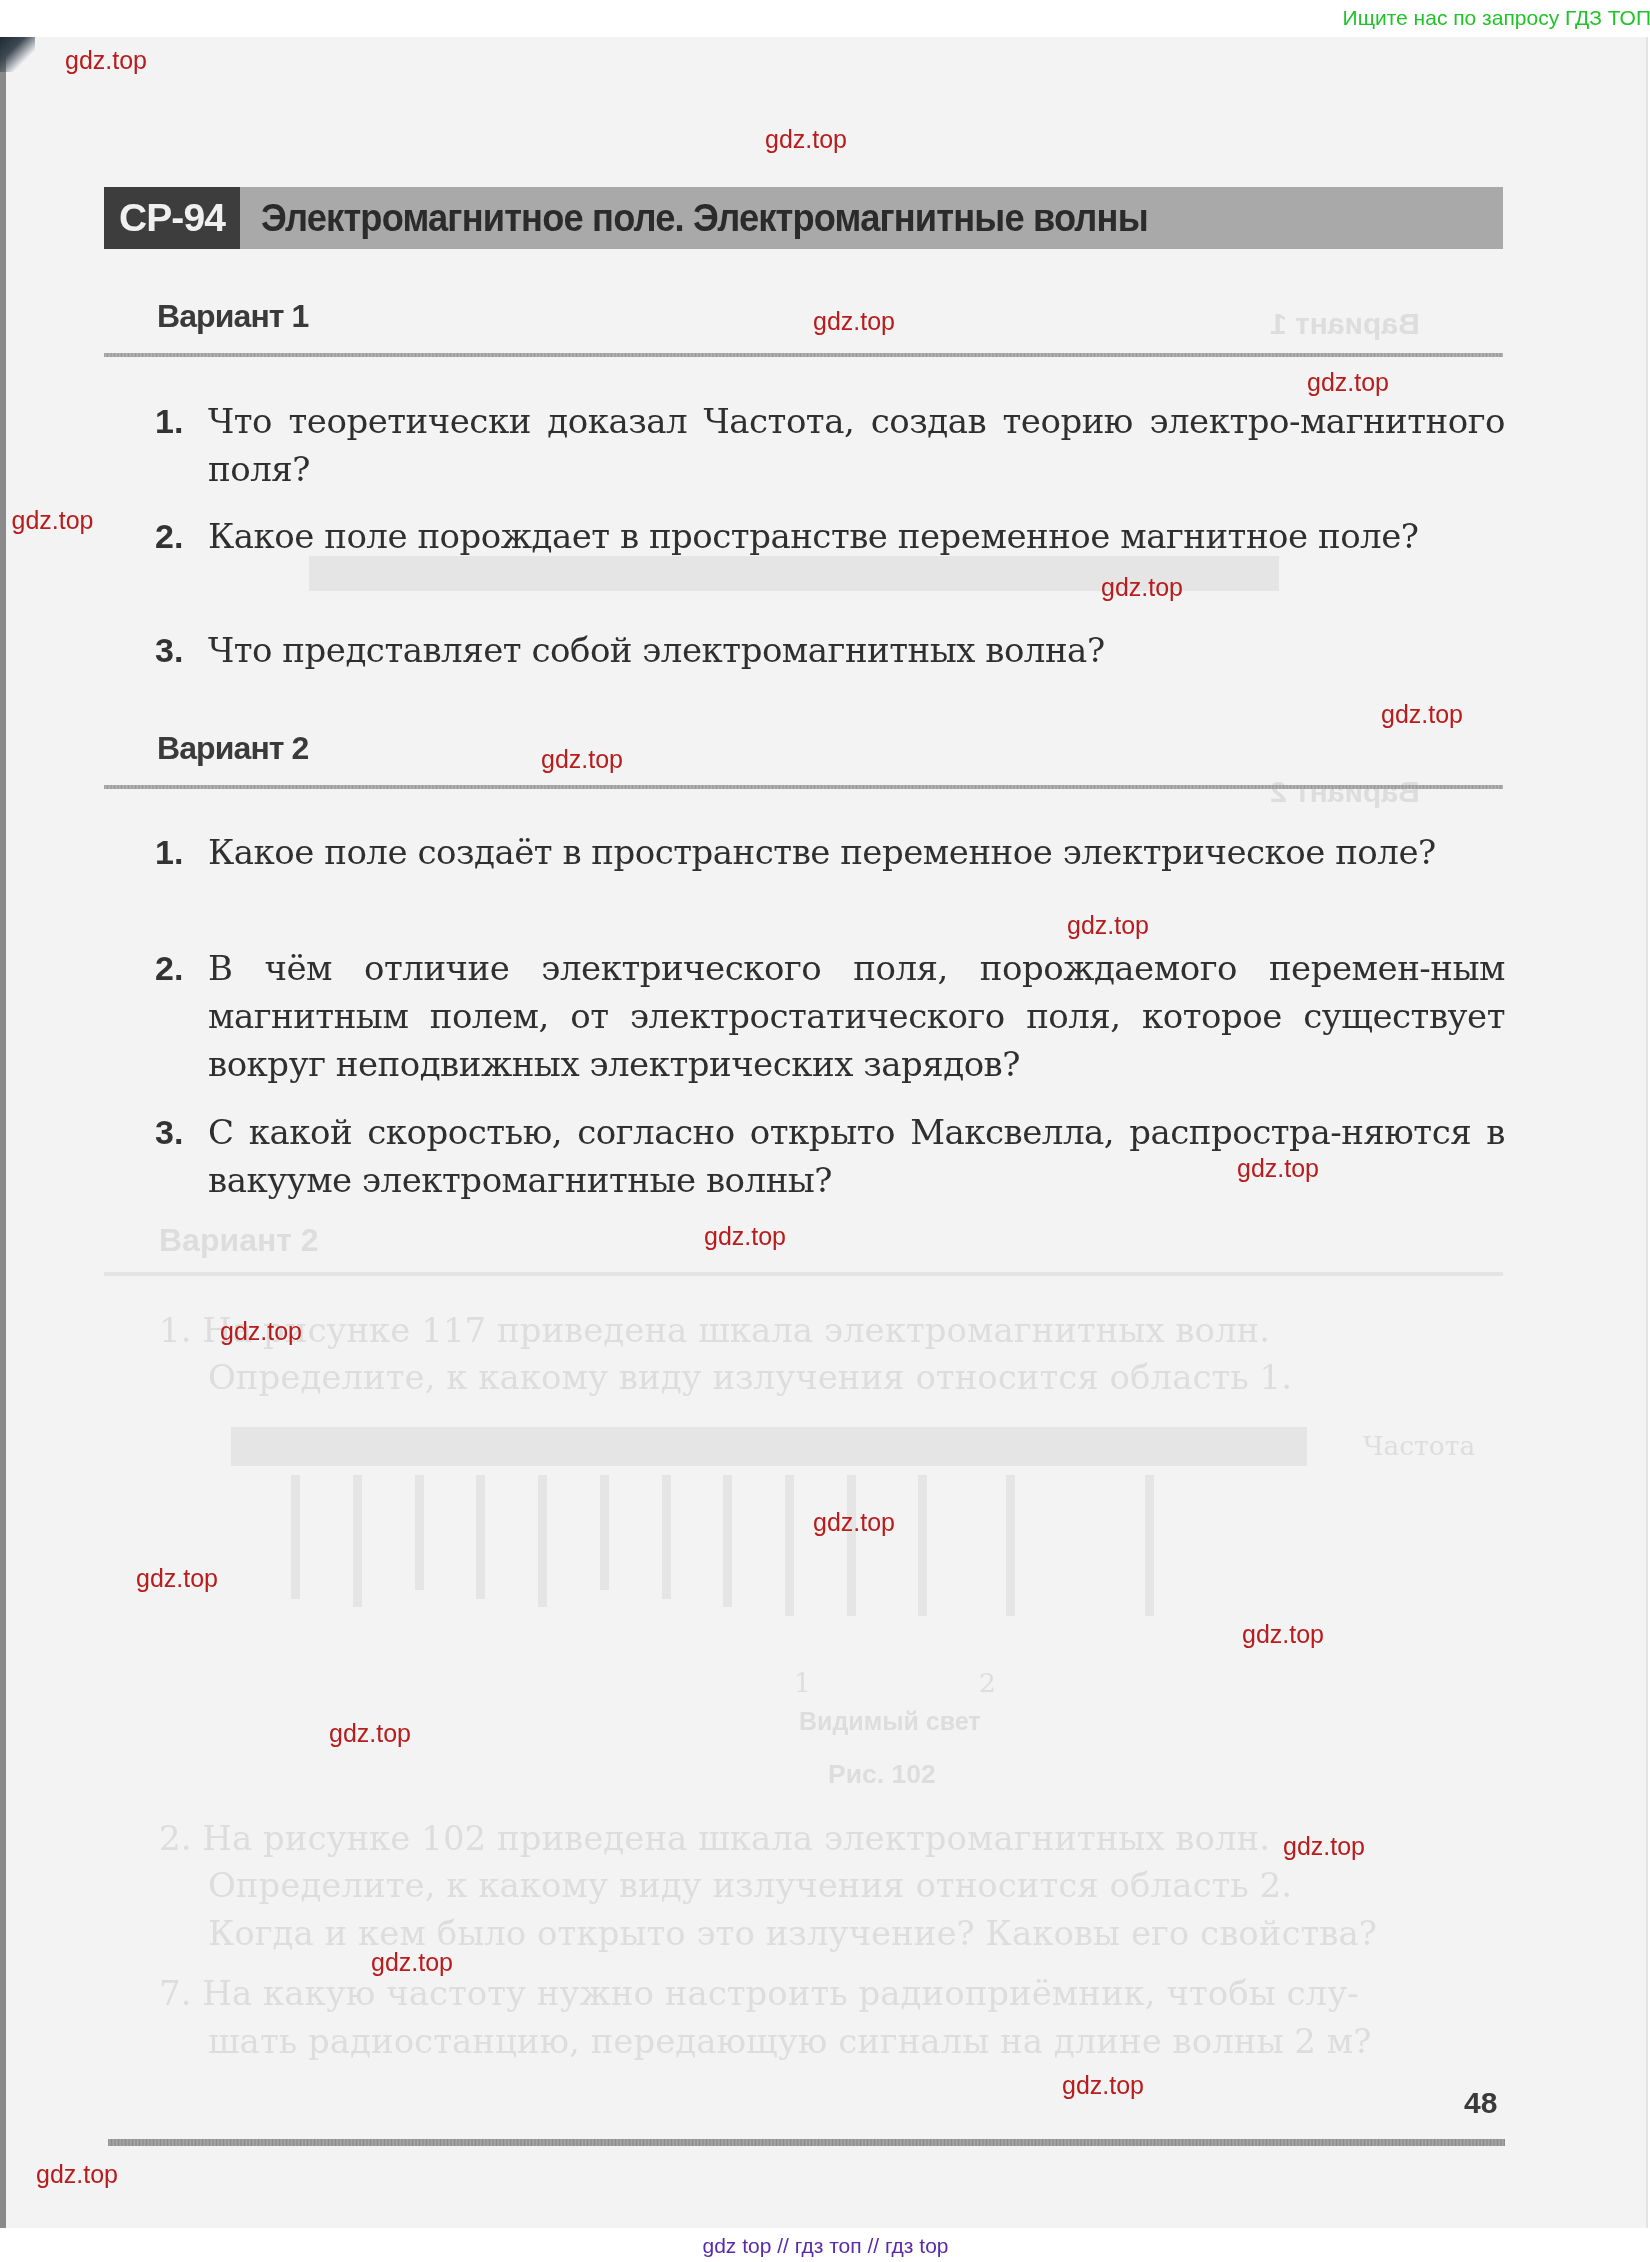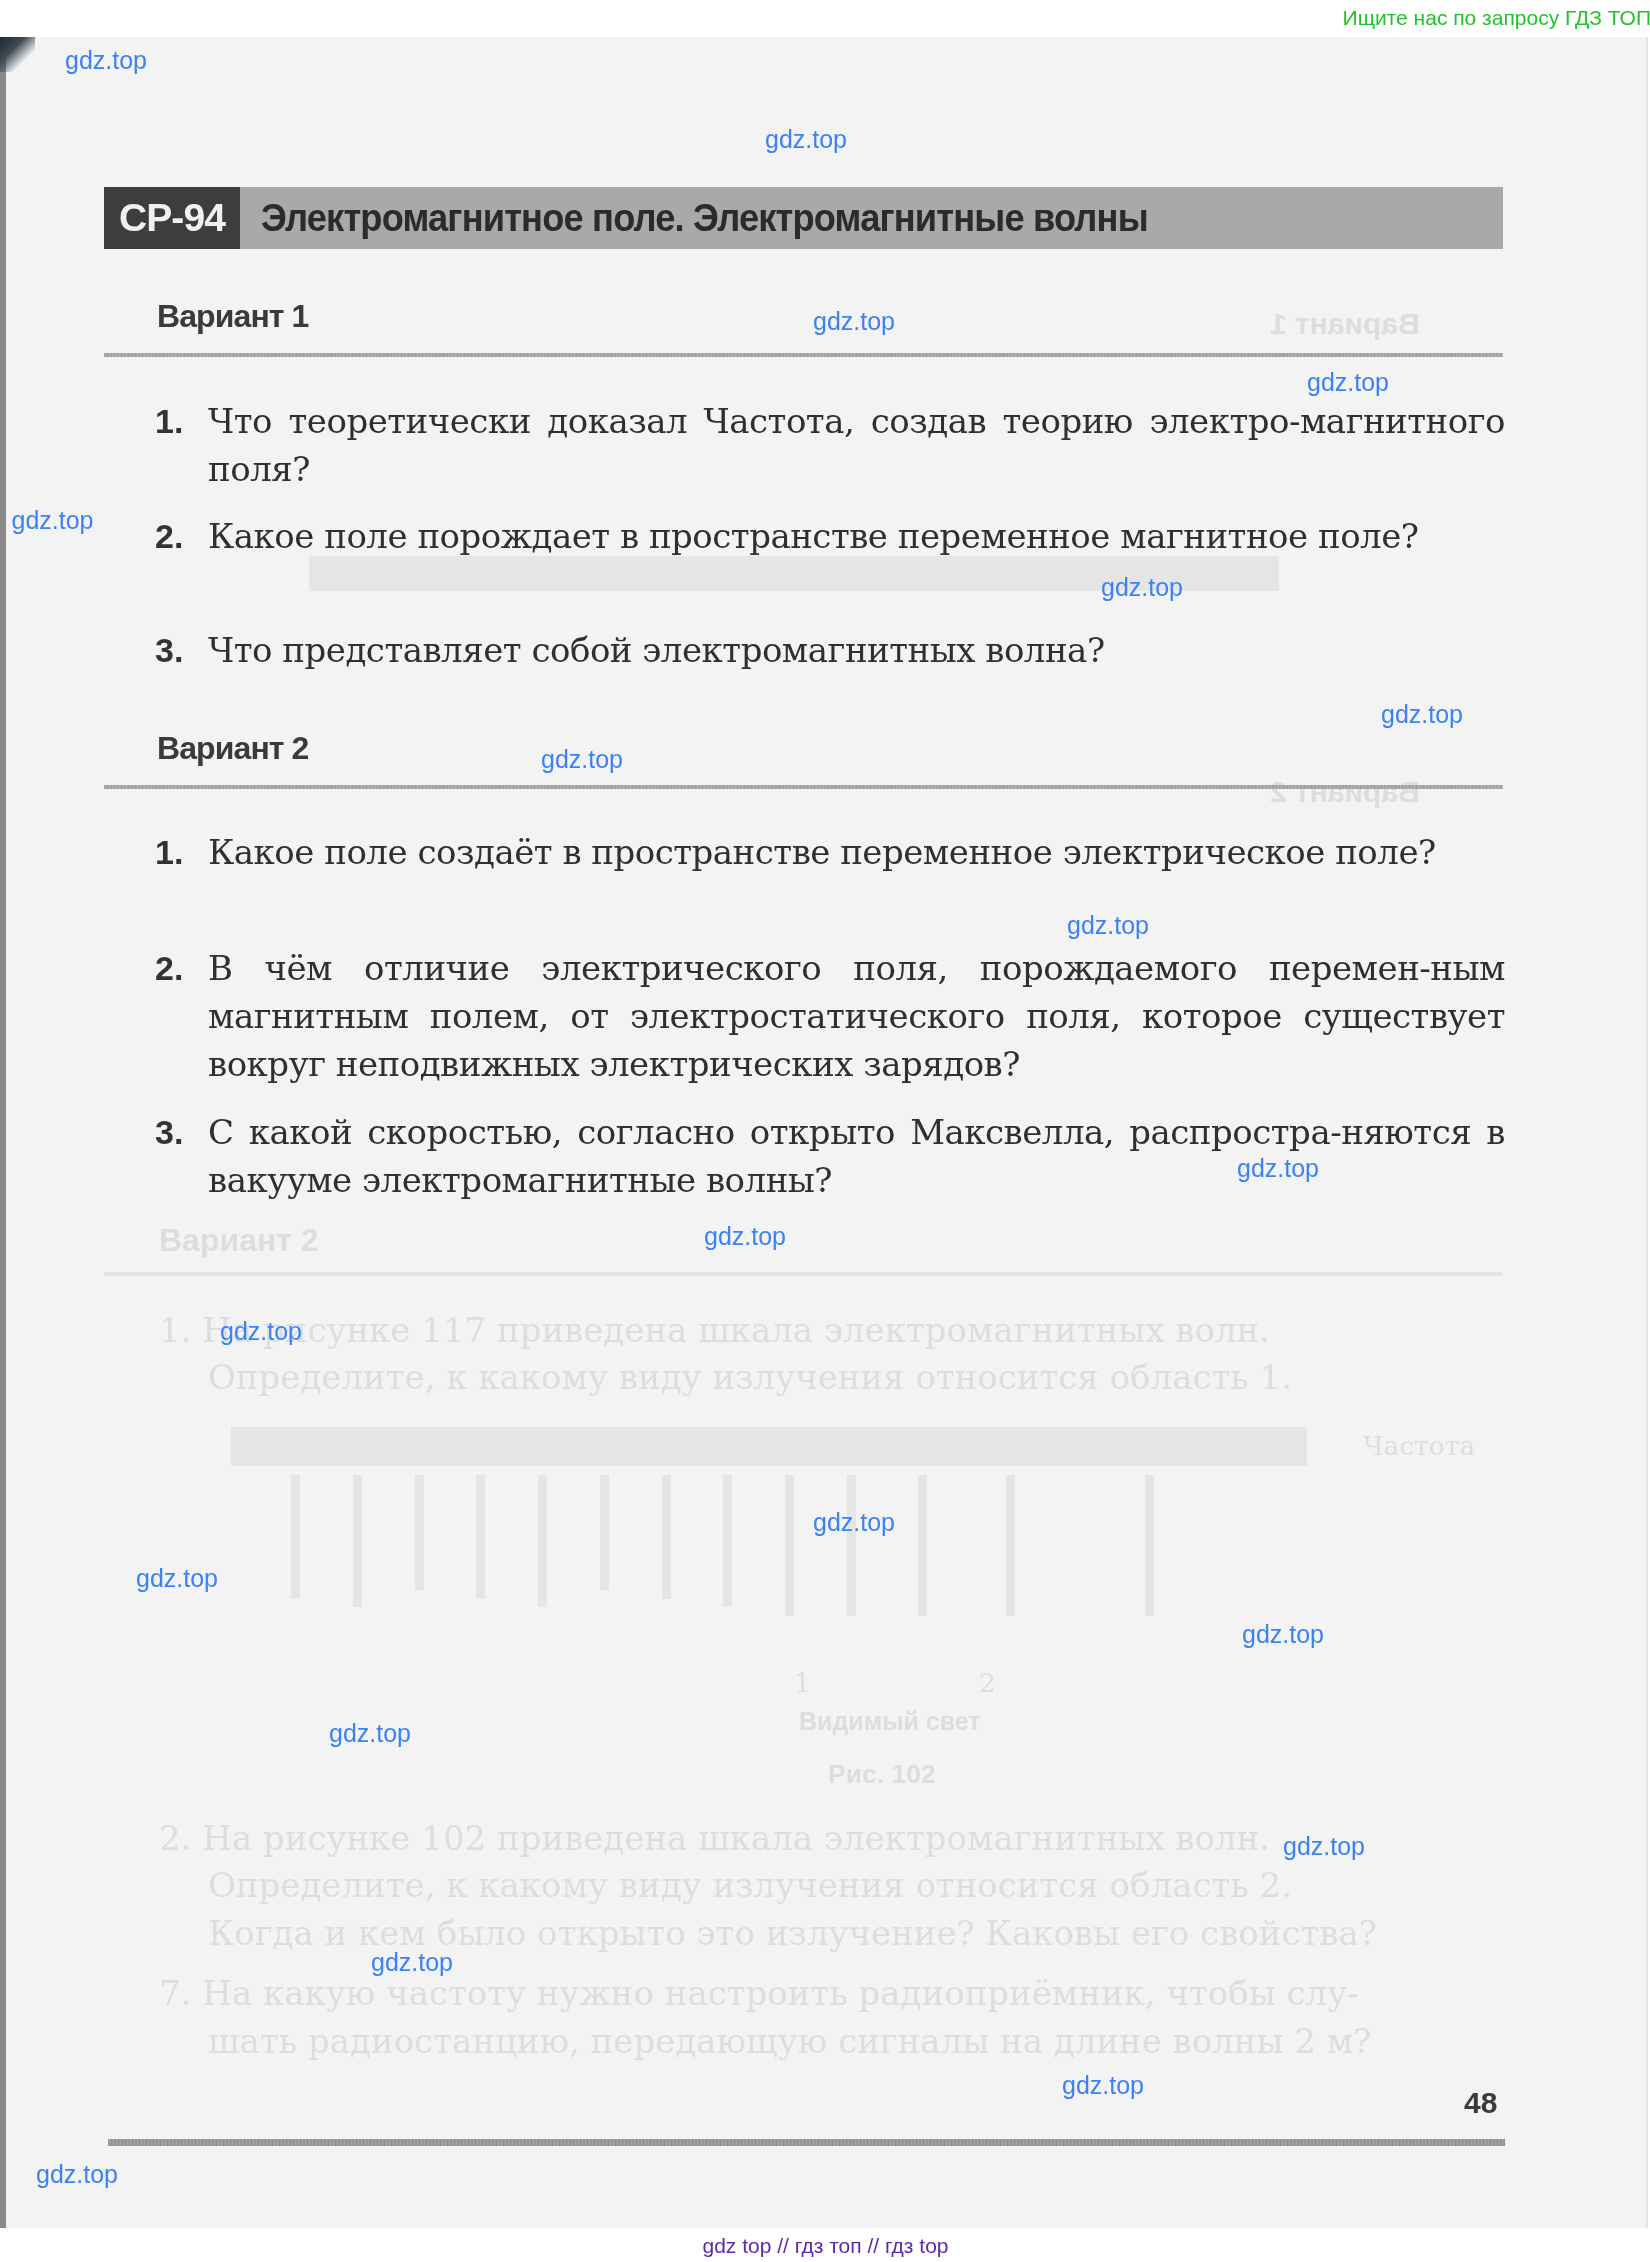--- a/index.html
+++ b/index.html
@@ -95,21 +95,21 @@
     position: absolute; left: 1464px; top: 2086px;
     font-family: "Liberation Sans", sans-serif; font-weight: bold; font-size: 30px; color: #3a3a3a;
   }
   .bottom-rule {
     position: absolute; left: 108px; top: 2139px; width: 1397px; height: 7px;
     background: repeating-linear-gradient(90deg, #8d8d8d 0px, #a8a8a8 1.8px, #8d8d8d 3.5px);
   }
 
   .watermark {
     position: absolute;
-    font-family: "Liberation Sans", sans-serif; font-size: 25px; color: #3b82f6;
+    font-family: "Liberation Sans", sans-serif; font-size: 25px; color: #b91c1c;
     white-space: nowrap;
   }
 </style>
 </head>
 <body>
 
 <div class="top-banner">Ищите нас по запросу ГДЗ ТОП</div>
 
 <div class="page"></div>
 <div class="page-corner"></div>

